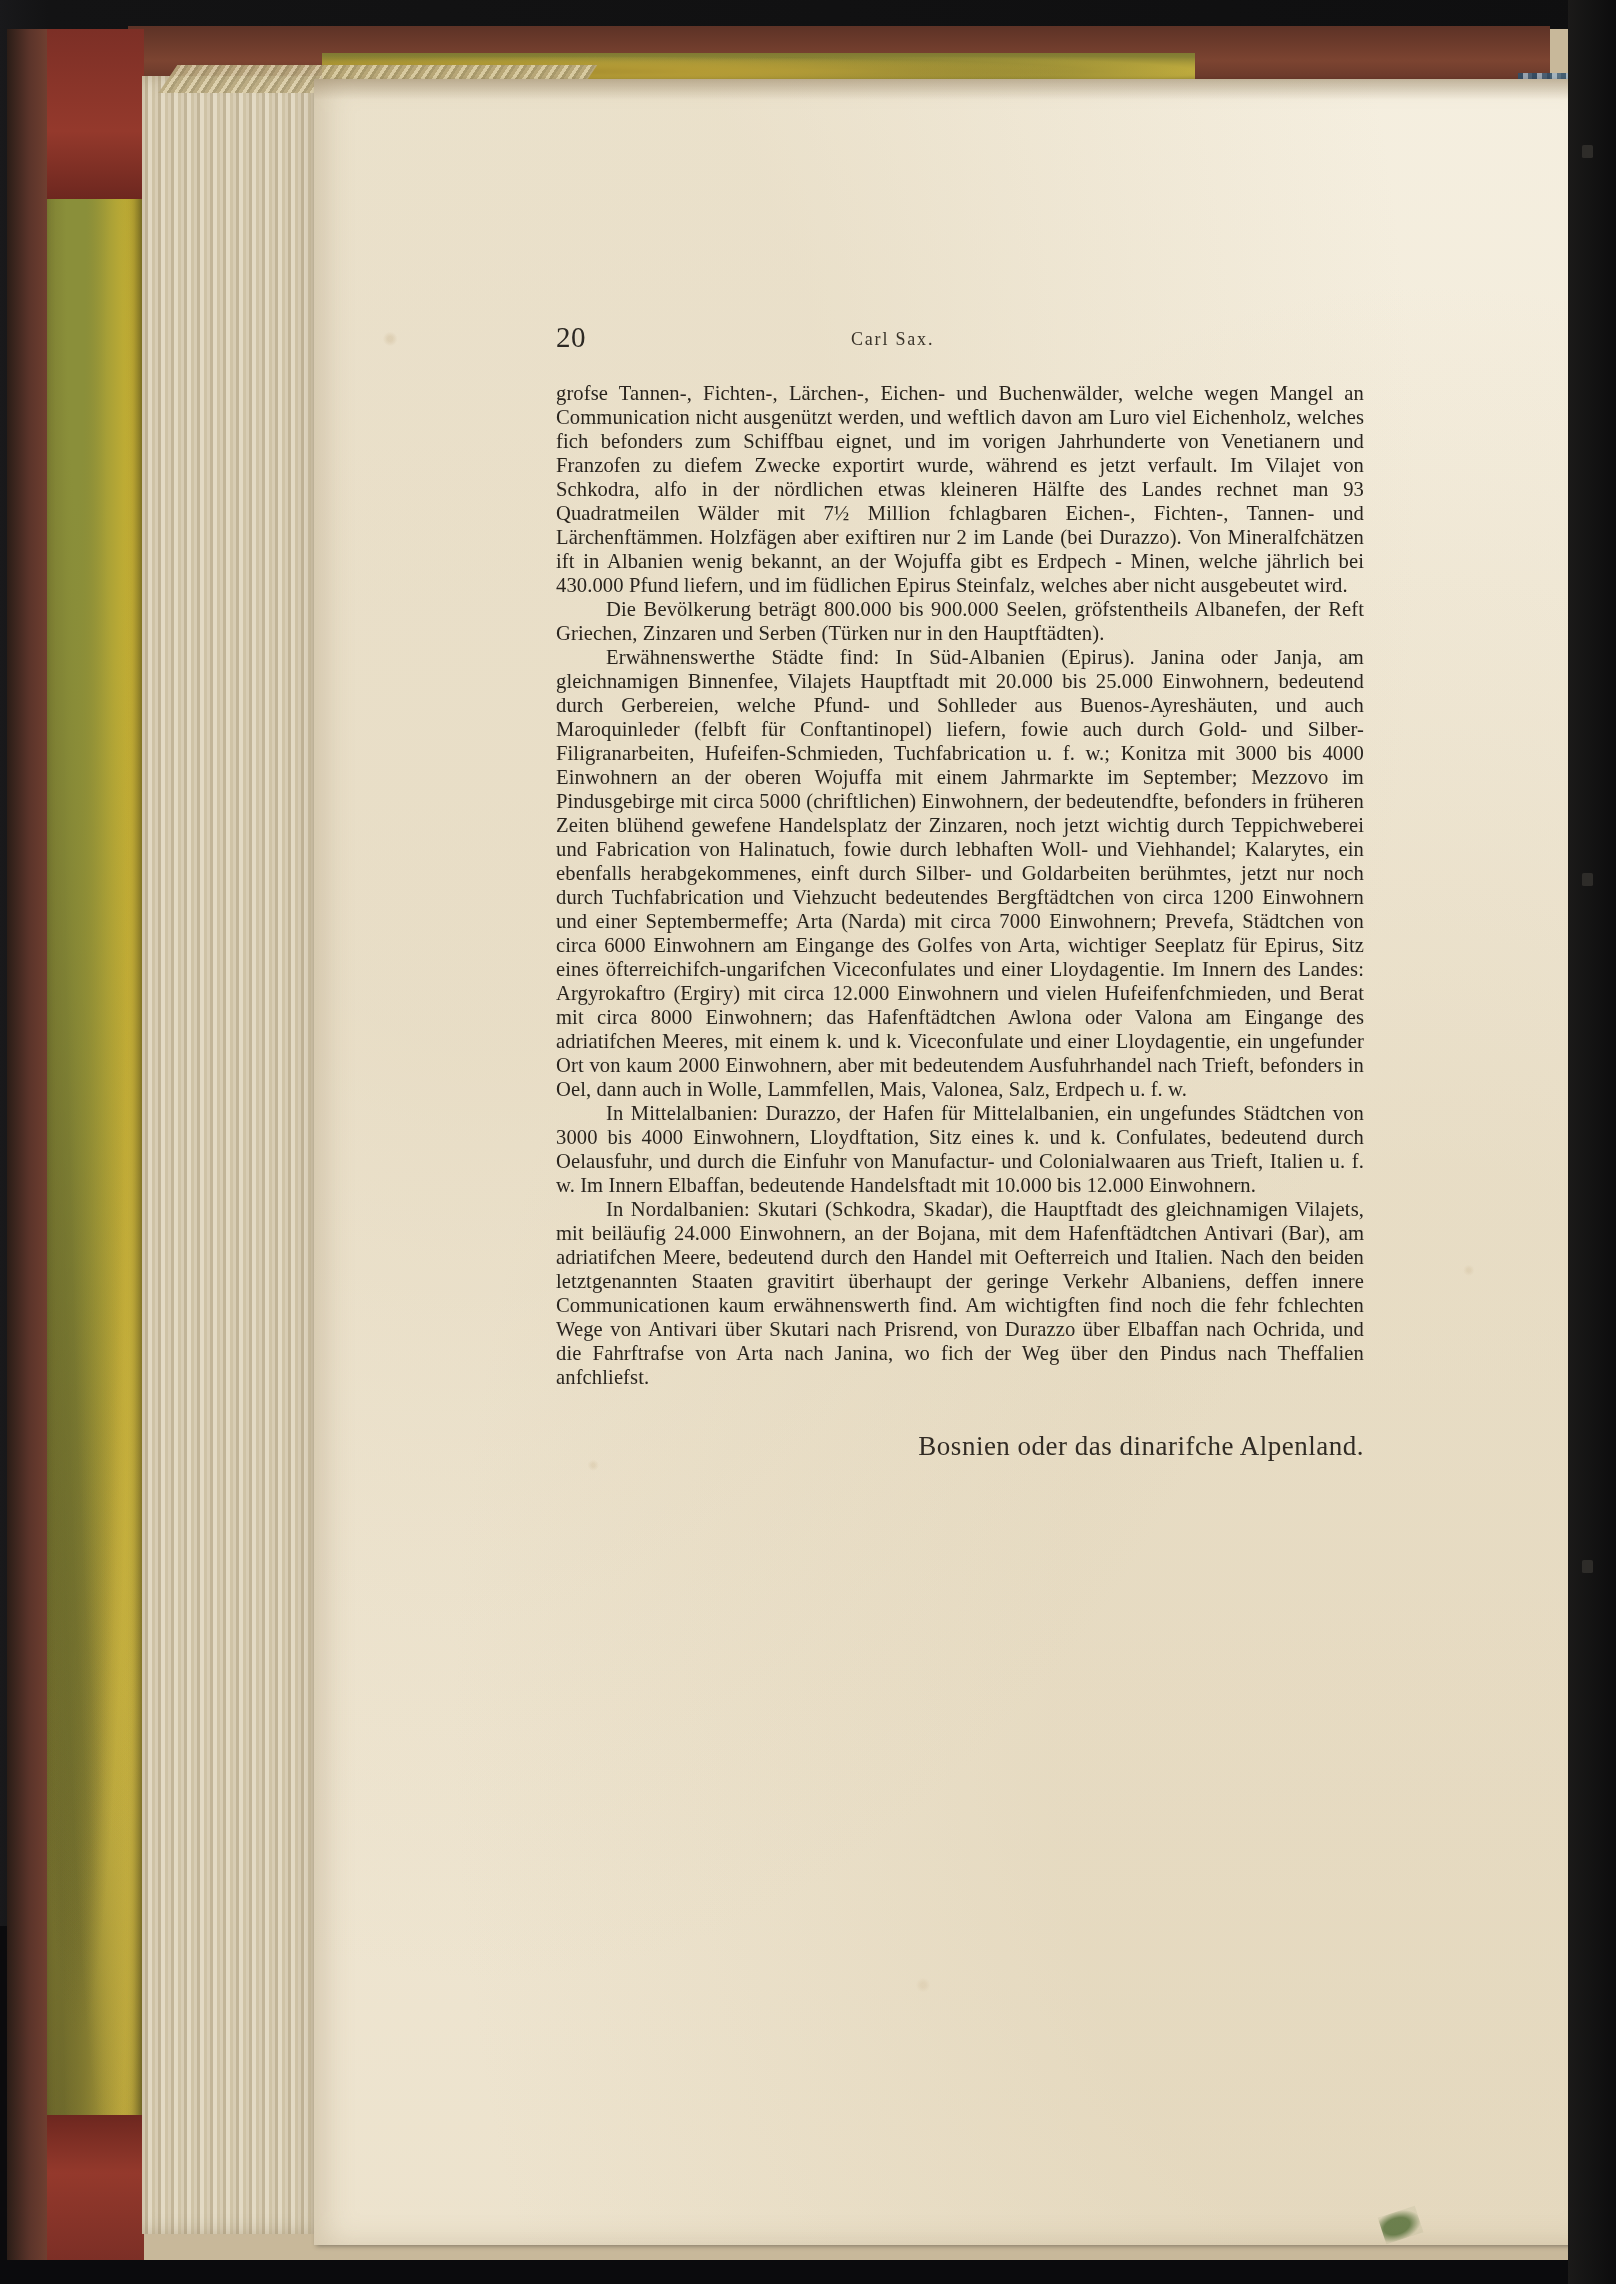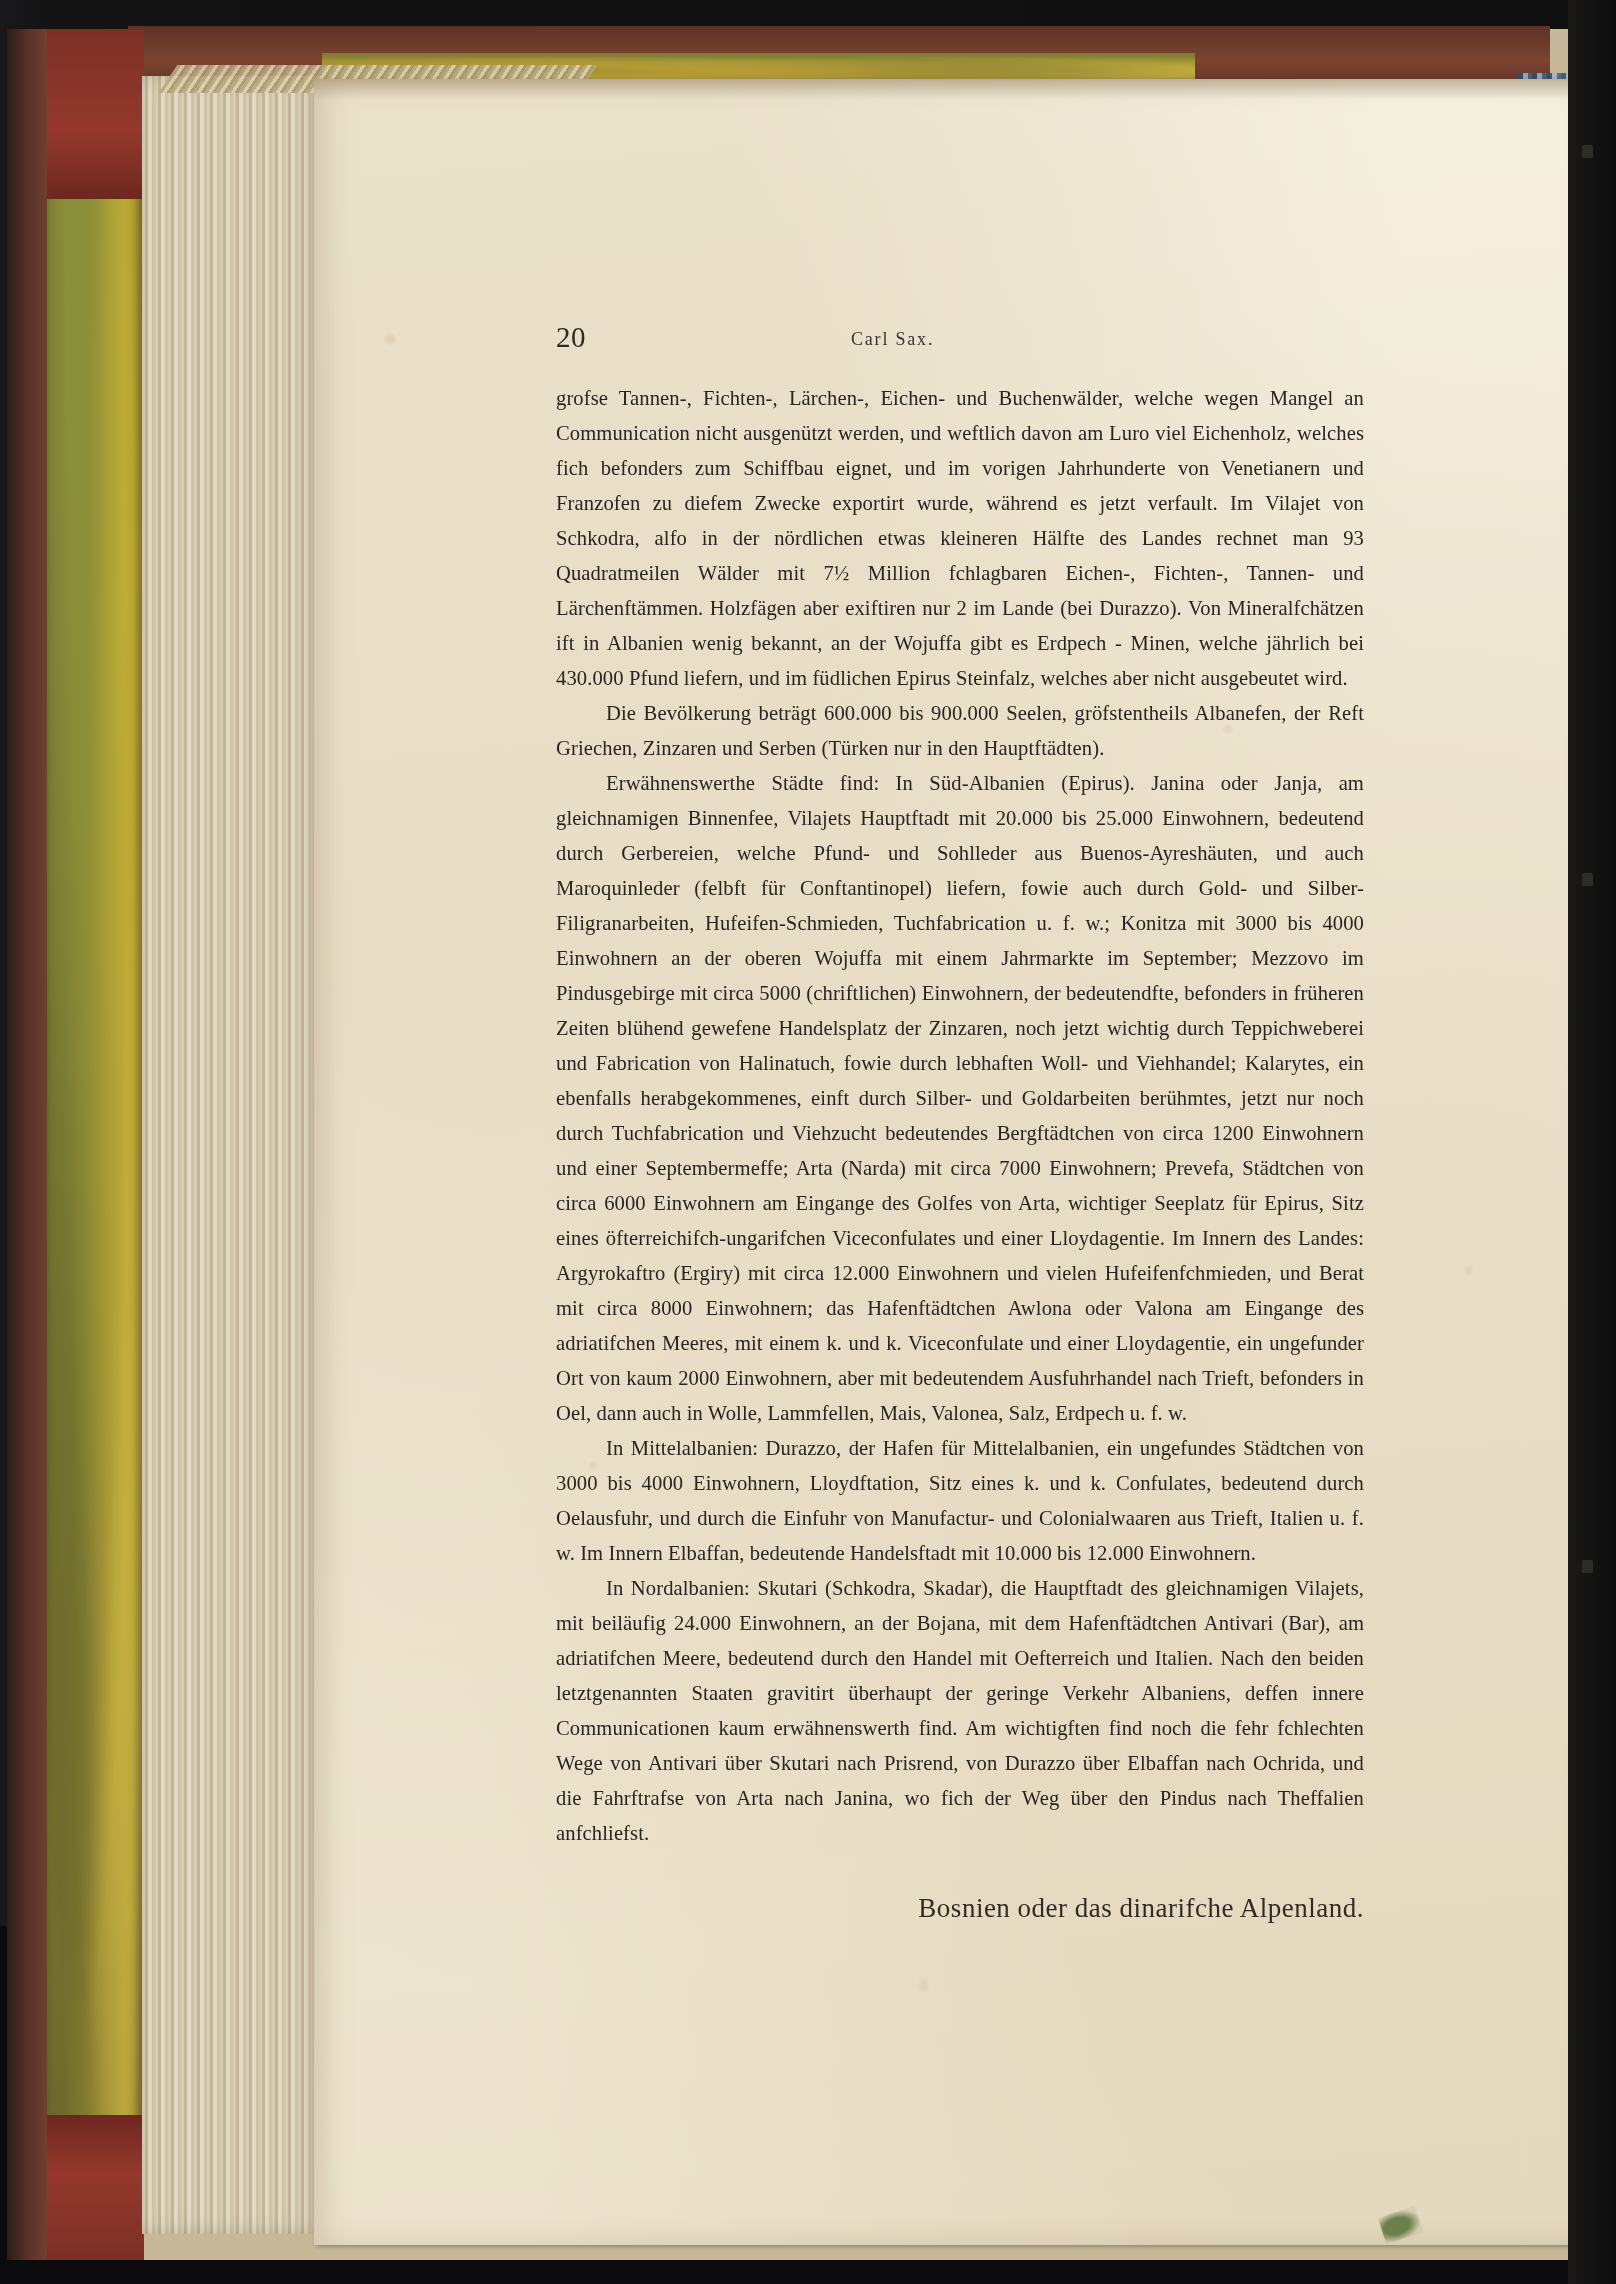--- a/index.html
+++ b/index.html
@@ -245,21 +245,21 @@
     left: 295px;
     top: 8px;
     font-size: 18px;
     letter-spacing: 1.8px;
     color: #3b352c;
   }
 
   p.body {
     margin: 0;
     font-size: 20.6px;
-    line-height: 35px;
+    line-height: 24px;
     color: #2b2620;
     text-align: justify;
     text-justify: inter-word;
     letter-spacing: 0.1px;
     -webkit-font-smoothing: antialiased;
   }
   p.body + p.body { margin-top: 0; }
   .indent { text-indent: 50px; }
 
   h2.section {
@@ -301,21 +301,21 @@
       <div class="foxing"></div>
 
       <div class="page-inner">
 
         <div class="running-head">
           <div class="folio">20</div>
           <div class="head-title">Carl Sax.</div>
         </div>
 
         <p class="body">grofse Tannen-, Fichten-, Lärchen-, Eichen- und Buchenwälder, welche wegen Mangel an Communication nicht ausgenützt werden, und weftlich davon am Luro viel Eichenholz, welches fich befonders zum Schiffbau eignet, und im vorigen Jahrhunderte von Venetianern und Franzofen zu diefem Zwecke exportirt wurde, während es jetzt verfault.   Im Vilajet von Schkodra, alfo in der nördlichen etwas kleineren Hälfte des Landes rechnet man 93 Quadratmeilen Wälder mit 7½ Million fchlagbaren Eichen-, Fichten-, Tannen- und Lärchenftämmen.   Holzfägen aber exiftiren nur 2 im Lande (bei Durazzo).  Von Mineralfchätzen ift in Albanien wenig bekannt, an der Wojuffa gibt es Erdpech - Minen, welche jährlich bei 430.000 Pfund liefern, und im füdlichen Epirus Steinfalz, welches aber nicht ausgebeutet wird.</p>
-        <p class="body indent">Die Bevölkerung beträgt 600.000 bis 900.000 Seelen, gröfstentheils Albanefen, der Reft Griechen, Zinzaren und Serben (Türken nur in den Hauptftädten).</p>
+        <p class="body indent">Die Bevölkerung beträgt 800.000 bis 900.000 Seelen, gröfstentheils Albanefen, der Reft Griechen, Zinzaren und Serben (Türken nur in den Hauptftädten).</p>
         <p class="body indent">Erwähnenswerthe Städte find:   In  Süd-Albanien  (Epirus). Janina oder Janja, am gleichnamigen Binnenfee,  Vilajets Hauptftadt mit 20.000 bis 25.000 Einwohnern, bedeutend durch Gerbereien, welche Pfund- und Sohlleder aus Buenos-Ayreshäuten, und auch Maroquinleder (felbft für Conftantinopel) liefern, fowie auch durch Gold- und Silber-Filigranarbeiten, Hufeifen-Schmieden, Tuchfabrication u. f. w.;  Konitza mit 3000 bis 4000 Einwohnern an der oberen Wojuffa mit einem Jahrmarkte im September;  Mezzovo im Pindusgebirge mit circa 5000 (chriftlichen) Einwohnern, der bedeutendfte, befonders in früheren Zeiten blühend gewefene Handelsplatz der Zinzaren, noch jetzt wichtig durch Teppichweberei und Fabrication von Halinatuch, fowie durch lebhaften Woll- und Viehhandel;  Kalarytes, ein ebenfalls herabgekommenes, einft durch Silber- und Goldarbeiten berühmtes, jetzt nur noch durch Tuchfabrication und Viehzucht bedeutendes Bergftädtchen von circa 1200 Einwohnern und einer Septembermeffe;  Arta (Narda) mit circa 7000 Einwohnern;  Prevefa, Städtchen von circa 6000 Einwohnern am Eingange des Golfes von Arta, wichtiger Seeplatz für Epirus, Sitz eines öfterreichifch-ungarifchen Viceconfulates und einer Lloydagentie.   Im Innern des Landes:  Argyrokaftro  (Ergiry) mit circa 12.000 Einwohnern und vielen Hufeifenfchmieden, und Berat mit circa 8000 Einwohnern;  das Hafenftädtchen Awlona oder Valona am Eingange des adriatifchen Meeres, mit einem k. und k. Viceconfulate und einer Lloydagentie, ein ungefunder Ort von kaum 2000 Einwohnern, aber mit bedeutendem Ausfuhrhandel nach Trieft, befonders in Oel, dann auch in Wolle, Lammfellen, Mais, Valonea, Salz, Erdpech u. f. w.</p>
         <p class="body indent">In Mittelalbanien:  Durazzo, der Hafen für Mittelalbanien, ein ungefundes Städtchen von 3000 bis 4000 Einwohnern, Lloydftation, Sitz eines k. und k. Confulates, bedeutend durch Oelausfuhr, und durch die Einfuhr von Manufactur- und Colonialwaaren aus Trieft, Italien u. f. w.  Im Innern Elbaffan, bedeutende Handelsftadt mit 10.000 bis 12.000 Einwohnern.</p>
         <p class="body indent">In Nordalbanien:  Skutari  (Schkodra,  Skadar), die Hauptftadt des gleichnamigen Vilajets, mit beiläufig 24.000 Einwohnern, an der Bojana, mit dem Hafenftädtchen Antivari (Bar), am adriatifchen Meere, bedeutend durch den Handel mit Oefterreich und Italien.  Nach den beiden letztgenannten Staaten gravitirt überhaupt der geringe Verkehr Albaniens, deffen innere Communicationen kaum erwähnenswerth find.   Am wichtigften find noch die fehr fchlechten Wege von Antivari über Skutari nach Prisrend, von Durazzo über Elbaffan nach Ochrida, und die Fahrftrafse von Arta nach Janina, wo fich der Weg über den Pindus nach Theffalien anfchliefst.</p>
 
         <h2 class="section">Bosnien oder das dinarifche Alpenland.</h2>
 
 
       </div>
 
       <div class="leaf-edge-right"></div>

